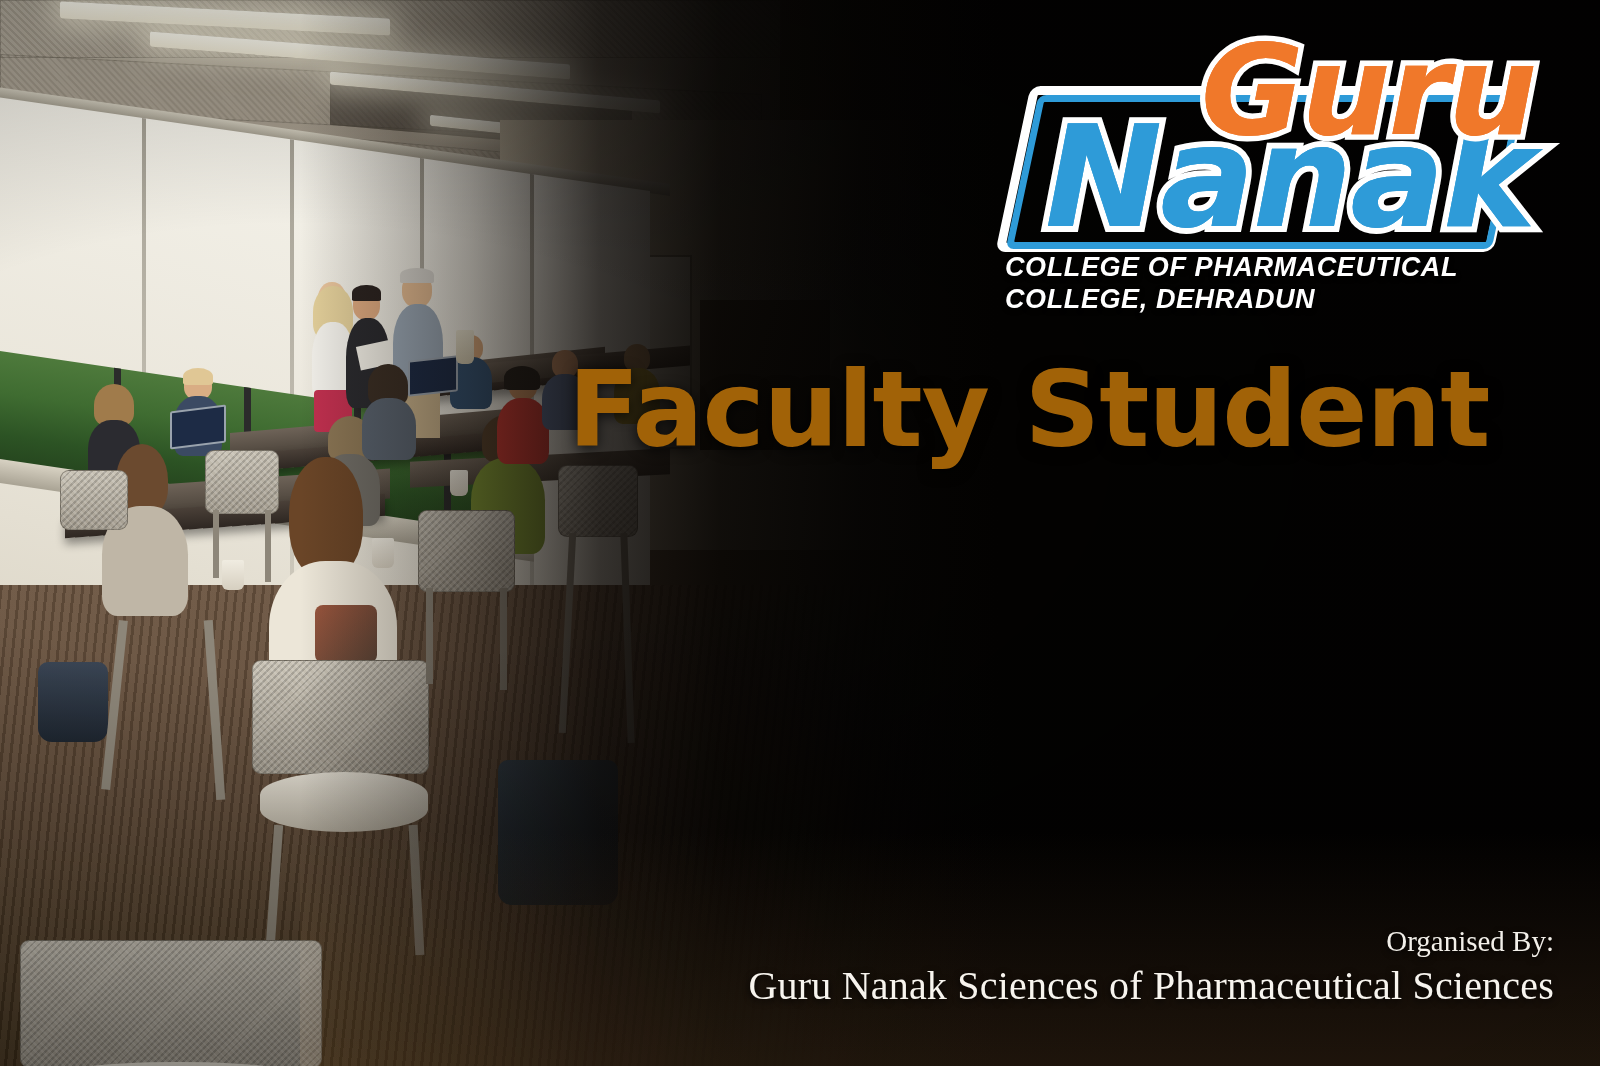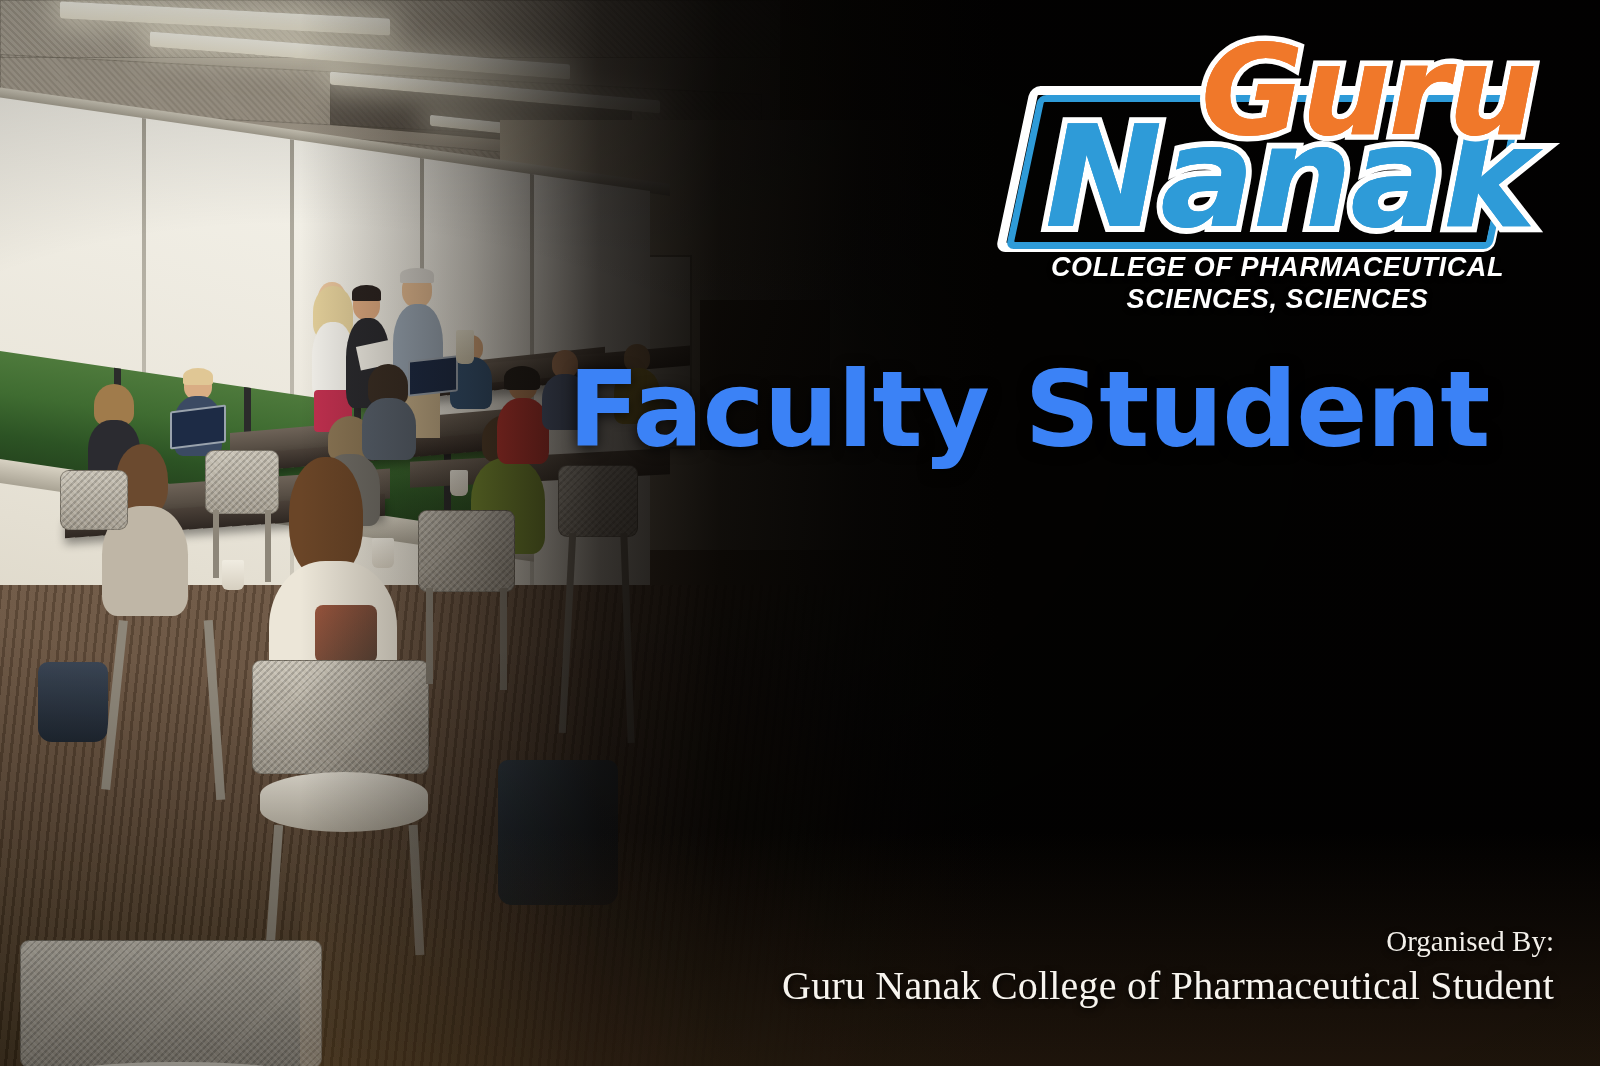--- a/index.html
+++ b/index.html
@@ -111,29 +111,29 @@
   .logo-frame-in{position:absolute;left:17px;top:61px;width:472px;height:140px;
     border:7px solid #2e9bd8;border-radius:8px;transform:skewX(-12deg);}
   .logo-word{position:absolute;font-style:italic;font-weight:bold;
     font-family:"DejaVu Sans",sans-serif;letter-spacing:-2px;line-height:1;white-space:nowrap;}
   .w-guru{left:196px;top:-6px;font-size:125px;color:#f0782a;
     -webkit-text-stroke:11px #ffffff;paint-order:stroke fill;text-shadow:0 0 0 #fff;}
   .w-guru-top{left:196px;top:-6px;font-size:125px;color:#f0782a;-webkit-text-stroke:0;}
   .w-nanak{left:40px;top:74px;font-size:140px;color:#2e9bd8;
     -webkit-text-stroke:12px #ffffff;paint-order:stroke fill;}
   .w-nanak-top{left:40px;top:74px;font-size:140px;color:#2e9bd8;-webkit-text-stroke:0;}
-  .logo-sub{position:absolute;left:0;top:218px;width:545px;text-align:center;
+  .logo-sub{position:absolute;left:0;top:218px;width:545px;
     font-family:"Liberation Sans",sans-serif;font-weight:bold;font-style:italic;
     font-size:27px;line-height:1.18;letter-spacing:.6px;color:#ffffff;
     text-shadow:0 2px 5px rgba(0,0,0,.85);}
 
   
   .head1{position:absolute;left:568px;top:358px;
     font-family:"DejaVu Sans",sans-serif;font-weight:bold;font-size:105px;
-    line-height:1;letter-spacing:-1px;color:#3b82f6;white-space:nowrap;
+    line-height:1;letter-spacing:-1px;color:#a16207;white-space:nowrap;
     text-shadow:0 3px 14px rgba(0,0,0,.75);}
   .head2box{position:absolute;left:660px;top:500px;width:896px;height:156px;
     background:#f5f5f3;border-radius:22px 6px 6px 22px;
     box-shadow:0 5px 22px rgba(0,0,0,.55);}
   .head2{position:absolute;left:0;top:0;width:896px;height:156px;
     display:flex;align-items:center;justify-content:center;
     font-family:"DejaVu Sans",sans-serif;font-weight:bold;font-size:126px;
     line-height:1;letter-spacing:-2px;color:#0b0b0b;white-space:nowrap;}
 
   
@@ -338,23 +338,23 @@
     <div class="logo-mark">
       <div class="logo-frame"></div>
       <div class="logo-frame-in"></div>
       <div class="logo-word w-nanak">Nanak</div>
       <div class="logo-word w-nanak-top">Nanak</div>
       <div class="logo-word w-guru">Guru</div>
       <div class="logo-word w-guru-top">Guru</div>
     </div>
     <div class="logo-sub">
       <div>COLLEGE OF PHARMACEUTICAL</div>
-      <div>SCIENCES, SCIENCES</div>
+      <div>COLLEGE, DEHRADUN</div>
     </div>
   </div>
 
   <div class="head1">Faculty Student</div>
 
 
   <div class="org-by">Organised By:</div>
-  <div class="org-name">Guru Nanak College of Pharmaceutical Student</div>
+  <div class="org-name">Guru Nanak Sciences of Pharmaceutical Sciences</div>
 
 </div>
 
 </body></html>

